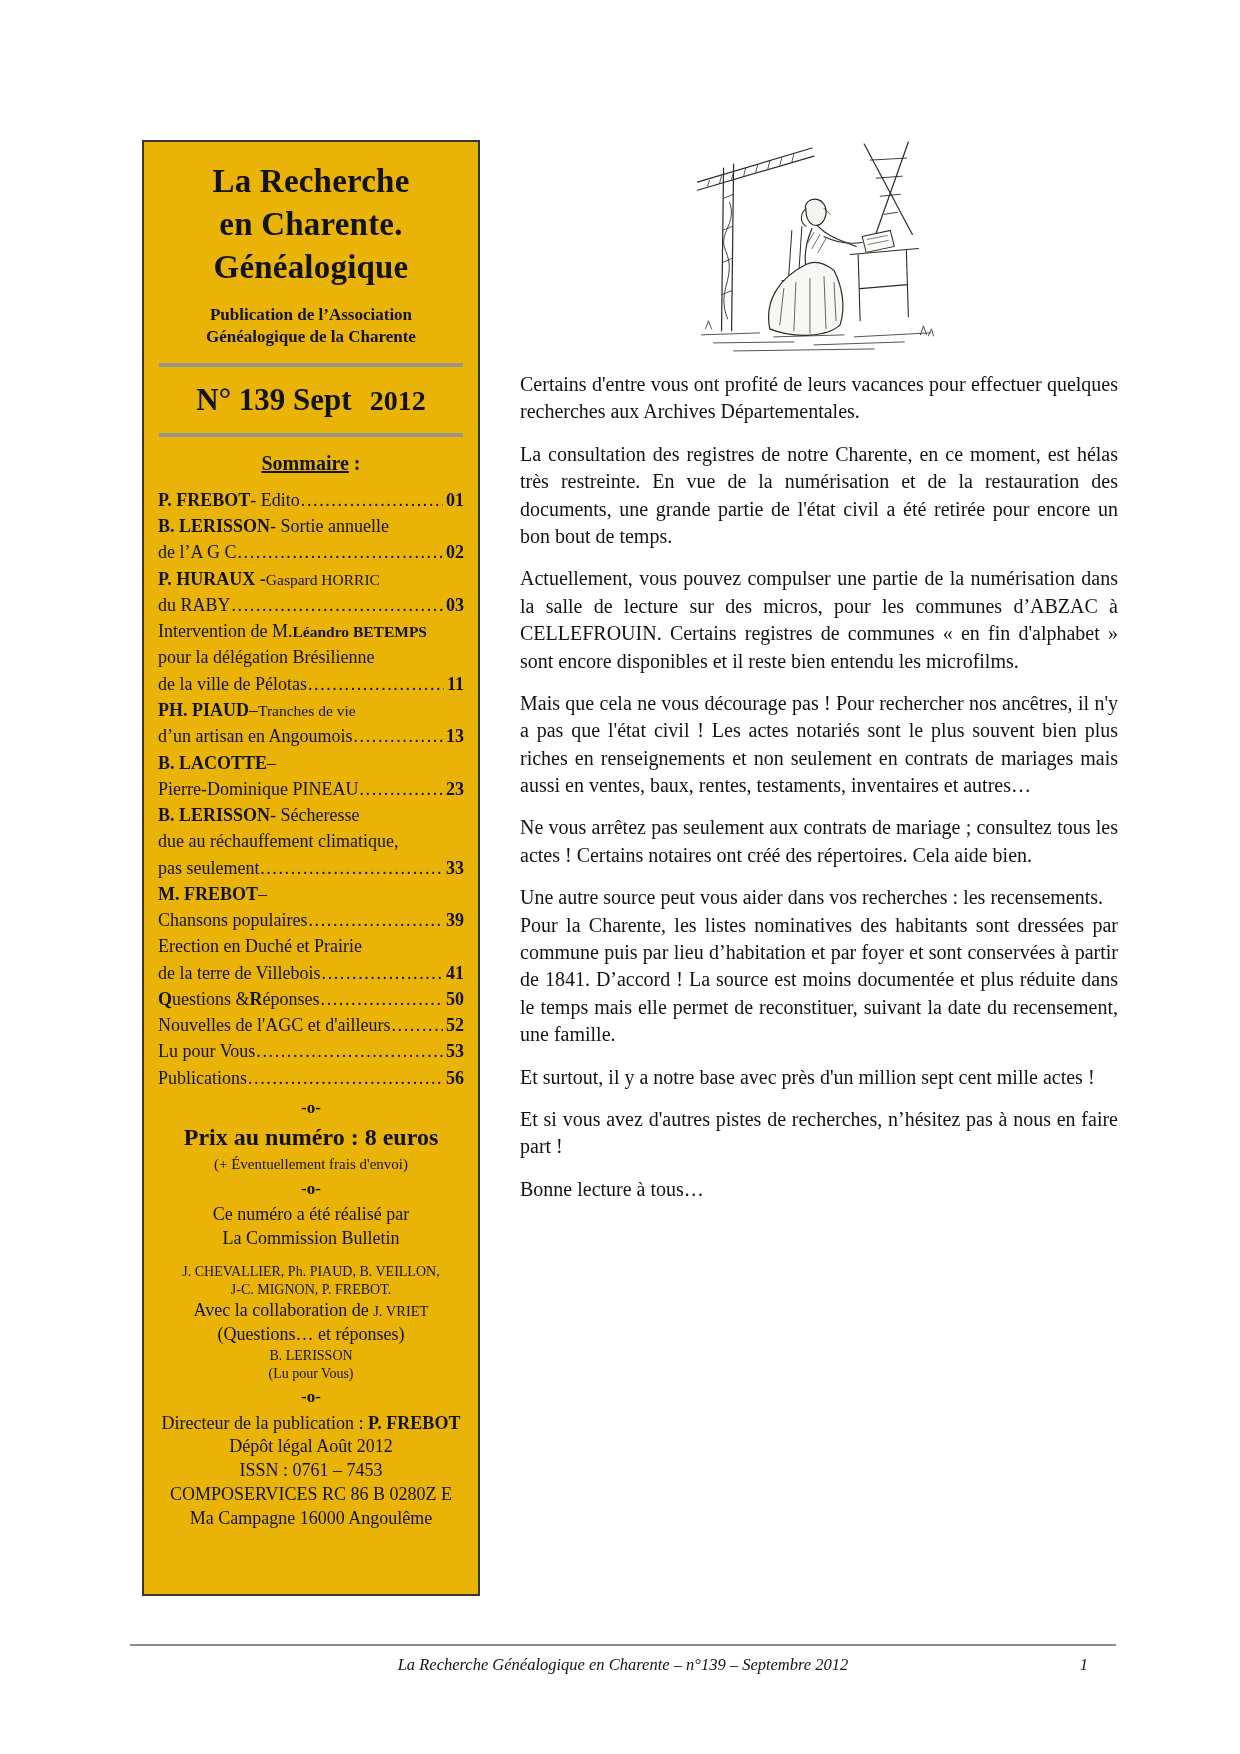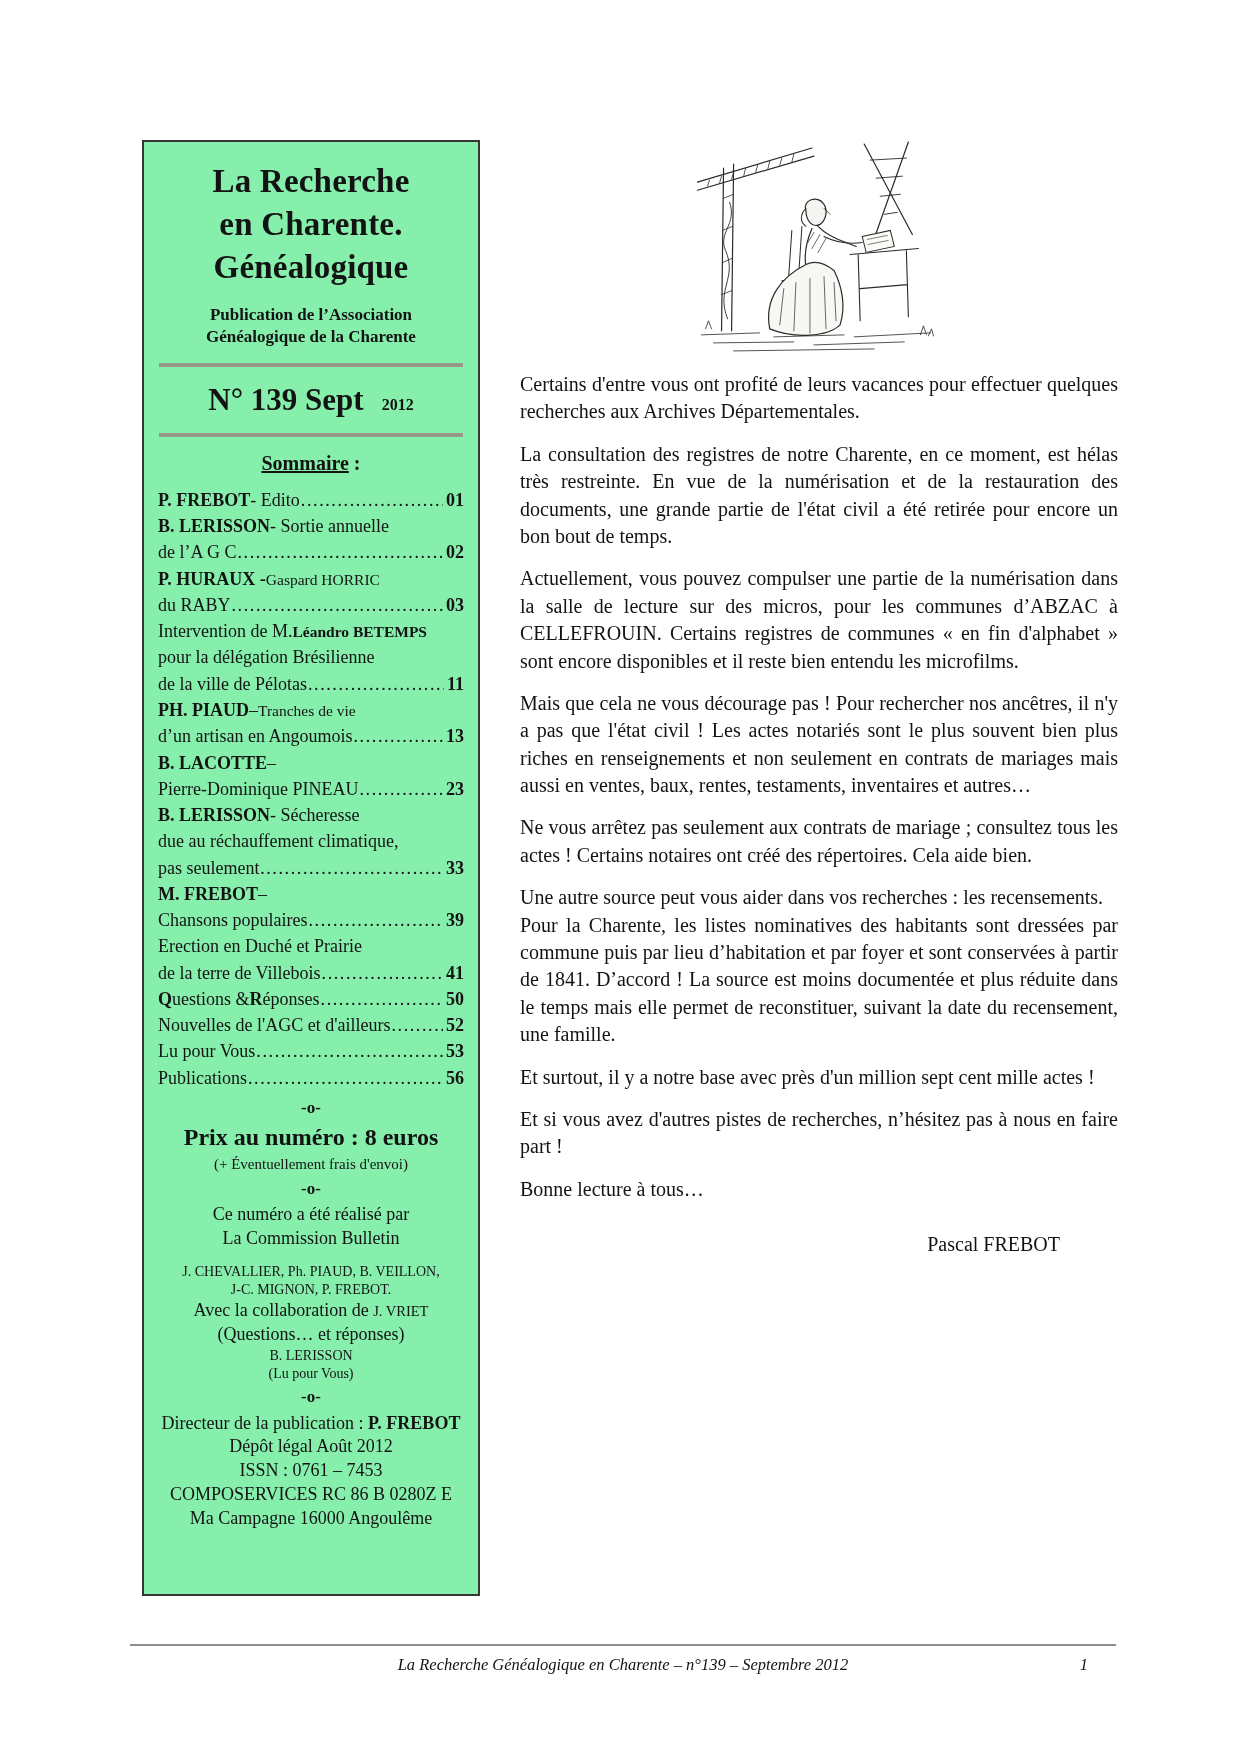--- a/index.html
+++ b/index.html
@@ -5,28 +5,28 @@
   html,body{
     margin:0;padding:0;width:1240px;height:1754px;overflow:hidden;
     background:#ffffff;color:#131313;
     font-family:"Liberation Serif","DejaVu Serif",serif;
   }
   .page{position:relative;width:1240px;height:1754px;}
 
   
   .sidebar{
     position:absolute;left:142px;top:140px;width:338px;height:1456px;
-    background:#86efac;border:2px solid #363636;box-sizing:border-box;
+    background:#eab308;border:2px solid #363636;box-sizing:border-box;
     padding:18px 11px 14px;text-align:center;
   }
   .m-title{font-size:33px;font-weight:bold;line-height:1.3;letter-spacing:.2px;}
   .m-sub{font-size:17px;font-weight:bold;line-height:1.3;margin-top:15px;}
   .rule{height:4px;background:#96968a;border:0;margin:15px 4px;}
   .issue{font-size:31px;font-weight:bold;margin:2px 0 0;}
-  .issue .yr{font-size:16px;margin-left:18px;}
+  .issue .yr{font-size:28px;margin-left:18px;}
   .som-head{font-size:20px;font-weight:bold;margin:10px 0 12px;}
   .som-head .u{text-decoration:underline;}
 
   .toc{text-align:left;font-size:18px;line-height:1.46;padding:0 3px;}
   .toc-line{display:flex;align-items:baseline;}
   .toc-line .b{font-weight:bold;}
   .toc-line .sm{font-size:15.5px;}
   .toc-line .dots{flex:1;overflow:hidden;white-space:nowrap;letter-spacing:1.6px;margin:0 3px 0 1px;}
   .toc-line .pg{font-weight:bold;}
 
@@ -257,21 +257,20 @@
         <p>Certains d'entre vous ont profité de leurs vacances pour effectuer quelques recherches aux Archives Départementales.</p>
         <p>La consultation des registres de notre Charente, en ce moment, est hélas très restreinte. En vue de la numérisation et de la restauration des documents, une grande partie de l'état civil a été retirée pour encore un bon bout de temps.</p>
         <p>Actuellement, vous pouvez compulser une partie de la numérisation dans la salle de lecture sur des micros, pour les communes d’ABZAC à CELLEFROUIN. Certains registres de communes « en fin d'alphabet » sont encore disponibles et il reste bien entendu les microfilms.</p>
         <p>Mais que cela ne vous décourage pas ! Pour rechercher nos ancêtres, il n'y a pas que l'état civil ! Les actes notariés sont le plus souvent bien plus riches en renseignements et non seulement en contrats de mariages mais aussi en ventes, baux, rentes, testaments, inventaires et autres…</p>
         <p>Ne vous arrêtez pas seulement aux contrats de mariage ; consultez tous les actes ! Certains notaires ont créé des répertoires. Cela aide bien.</p>
         <p>Une autre source peut vous aider dans vos recherches : les recensements.<br>Pour la Charente, les listes nominatives des habitants sont dressées par commune puis par lieu d’habitation et par foyer et sont conservées à partir de 1841. D’accord ! La source est moins documentée et plus réduite dans le temps mais elle permet de reconstituer, suivant la date du recensement, une famille.</p>
         <p>Et surtout,  il y a notre base avec près d'un million sept cent mille actes !</p>
         <p>Et si vous avez d'autres pistes de recherches, n’hésitez pas à nous en faire part !</p>
         <p>Bonne lecture à tous…</p>
       </div>
-    <div class="signature">Pascal FREBOT</div>
   </div>
 
   <div class="footer">
     <span class="ft-text">La Recherche Généalogique en Charente – n°139 – Septembre 2012</span>
     <span class="ft-num">1</span>
   </div>
 
 </div>
 
 </body></html>

